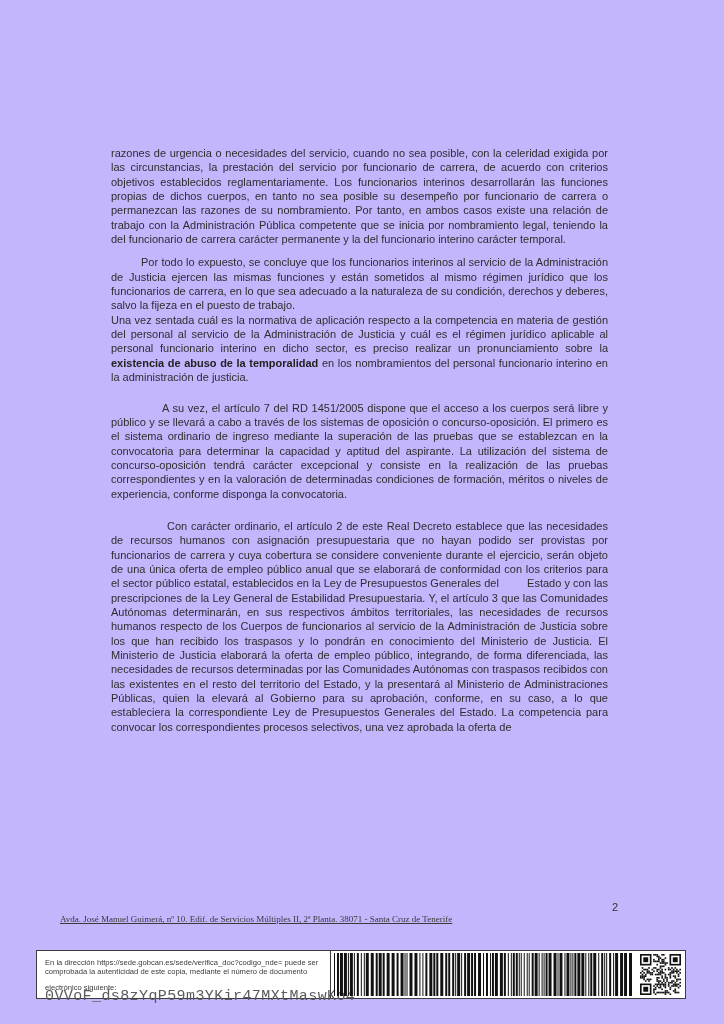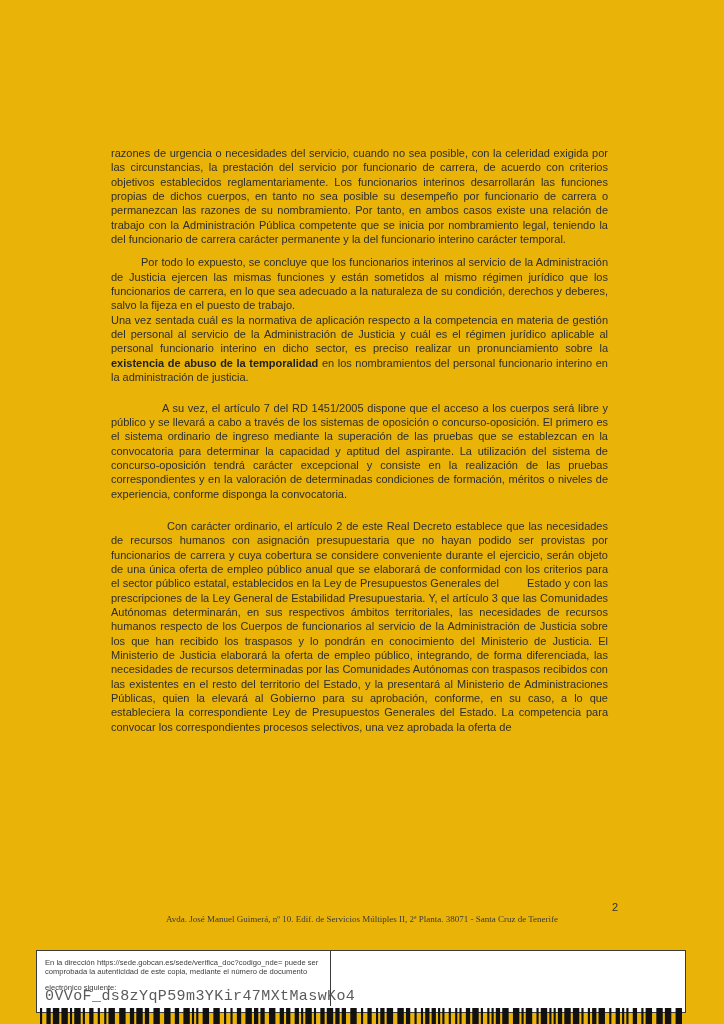--- a/index.html
+++ b/index.html
@@ -1,20 +1,20 @@
 <!DOCTYPE html>
 <html lang="es"><head>
 <meta charset="utf-8">
 <style>
   html, body { margin: 0; padding: 0; background: #ffffff; }
   .page {
     position: relative;
     width: 724px;
     height: 1024px;
-    background: #eab308;
+    background: #c4b5fd;
     overflow: hidden;
     font-family: "Liberation Sans", sans-serif;
   }
   .doc-body {
     position: absolute;
     left: 111px;
     top: 146px;
     width: 497px;
     font-size: 11px;
     line-height: 14.35px;
@@ -28,37 +28,36 @@
     left: 612px;
     top: 901px;
     font-size: 11px;
     color: #333;
   }
   .address {
     position: absolute;
     left: 60px;
     top: 914px;
     width: 604px;
-    text-align: center;
     font-family: "Liberation Serif", serif;
     font-size: 9px;
     color: #3a3a3a;
+    text-decoration: underline;
   }
   .verify-bar {
     position: absolute;
     left: 36px;
     top: 950px;
     width: 650px;
-    height: 63px;
+    height: 49px;
     border: 1px solid #3c3c3c;
     background: #ffffff;
     display: flex;
     align-items: stretch;
     box-sizing: border-box;
-    flex-direction: column;
   }
   .verify-text {
     width: 294px;
     box-sizing: border-box;
     border-right: 1px solid #3c3c3c;
     padding: 7px 8px 3px 8px;
     font-size: 7.6px;
     line-height: 9.4px;
     color: #3a3a3a;
   }

